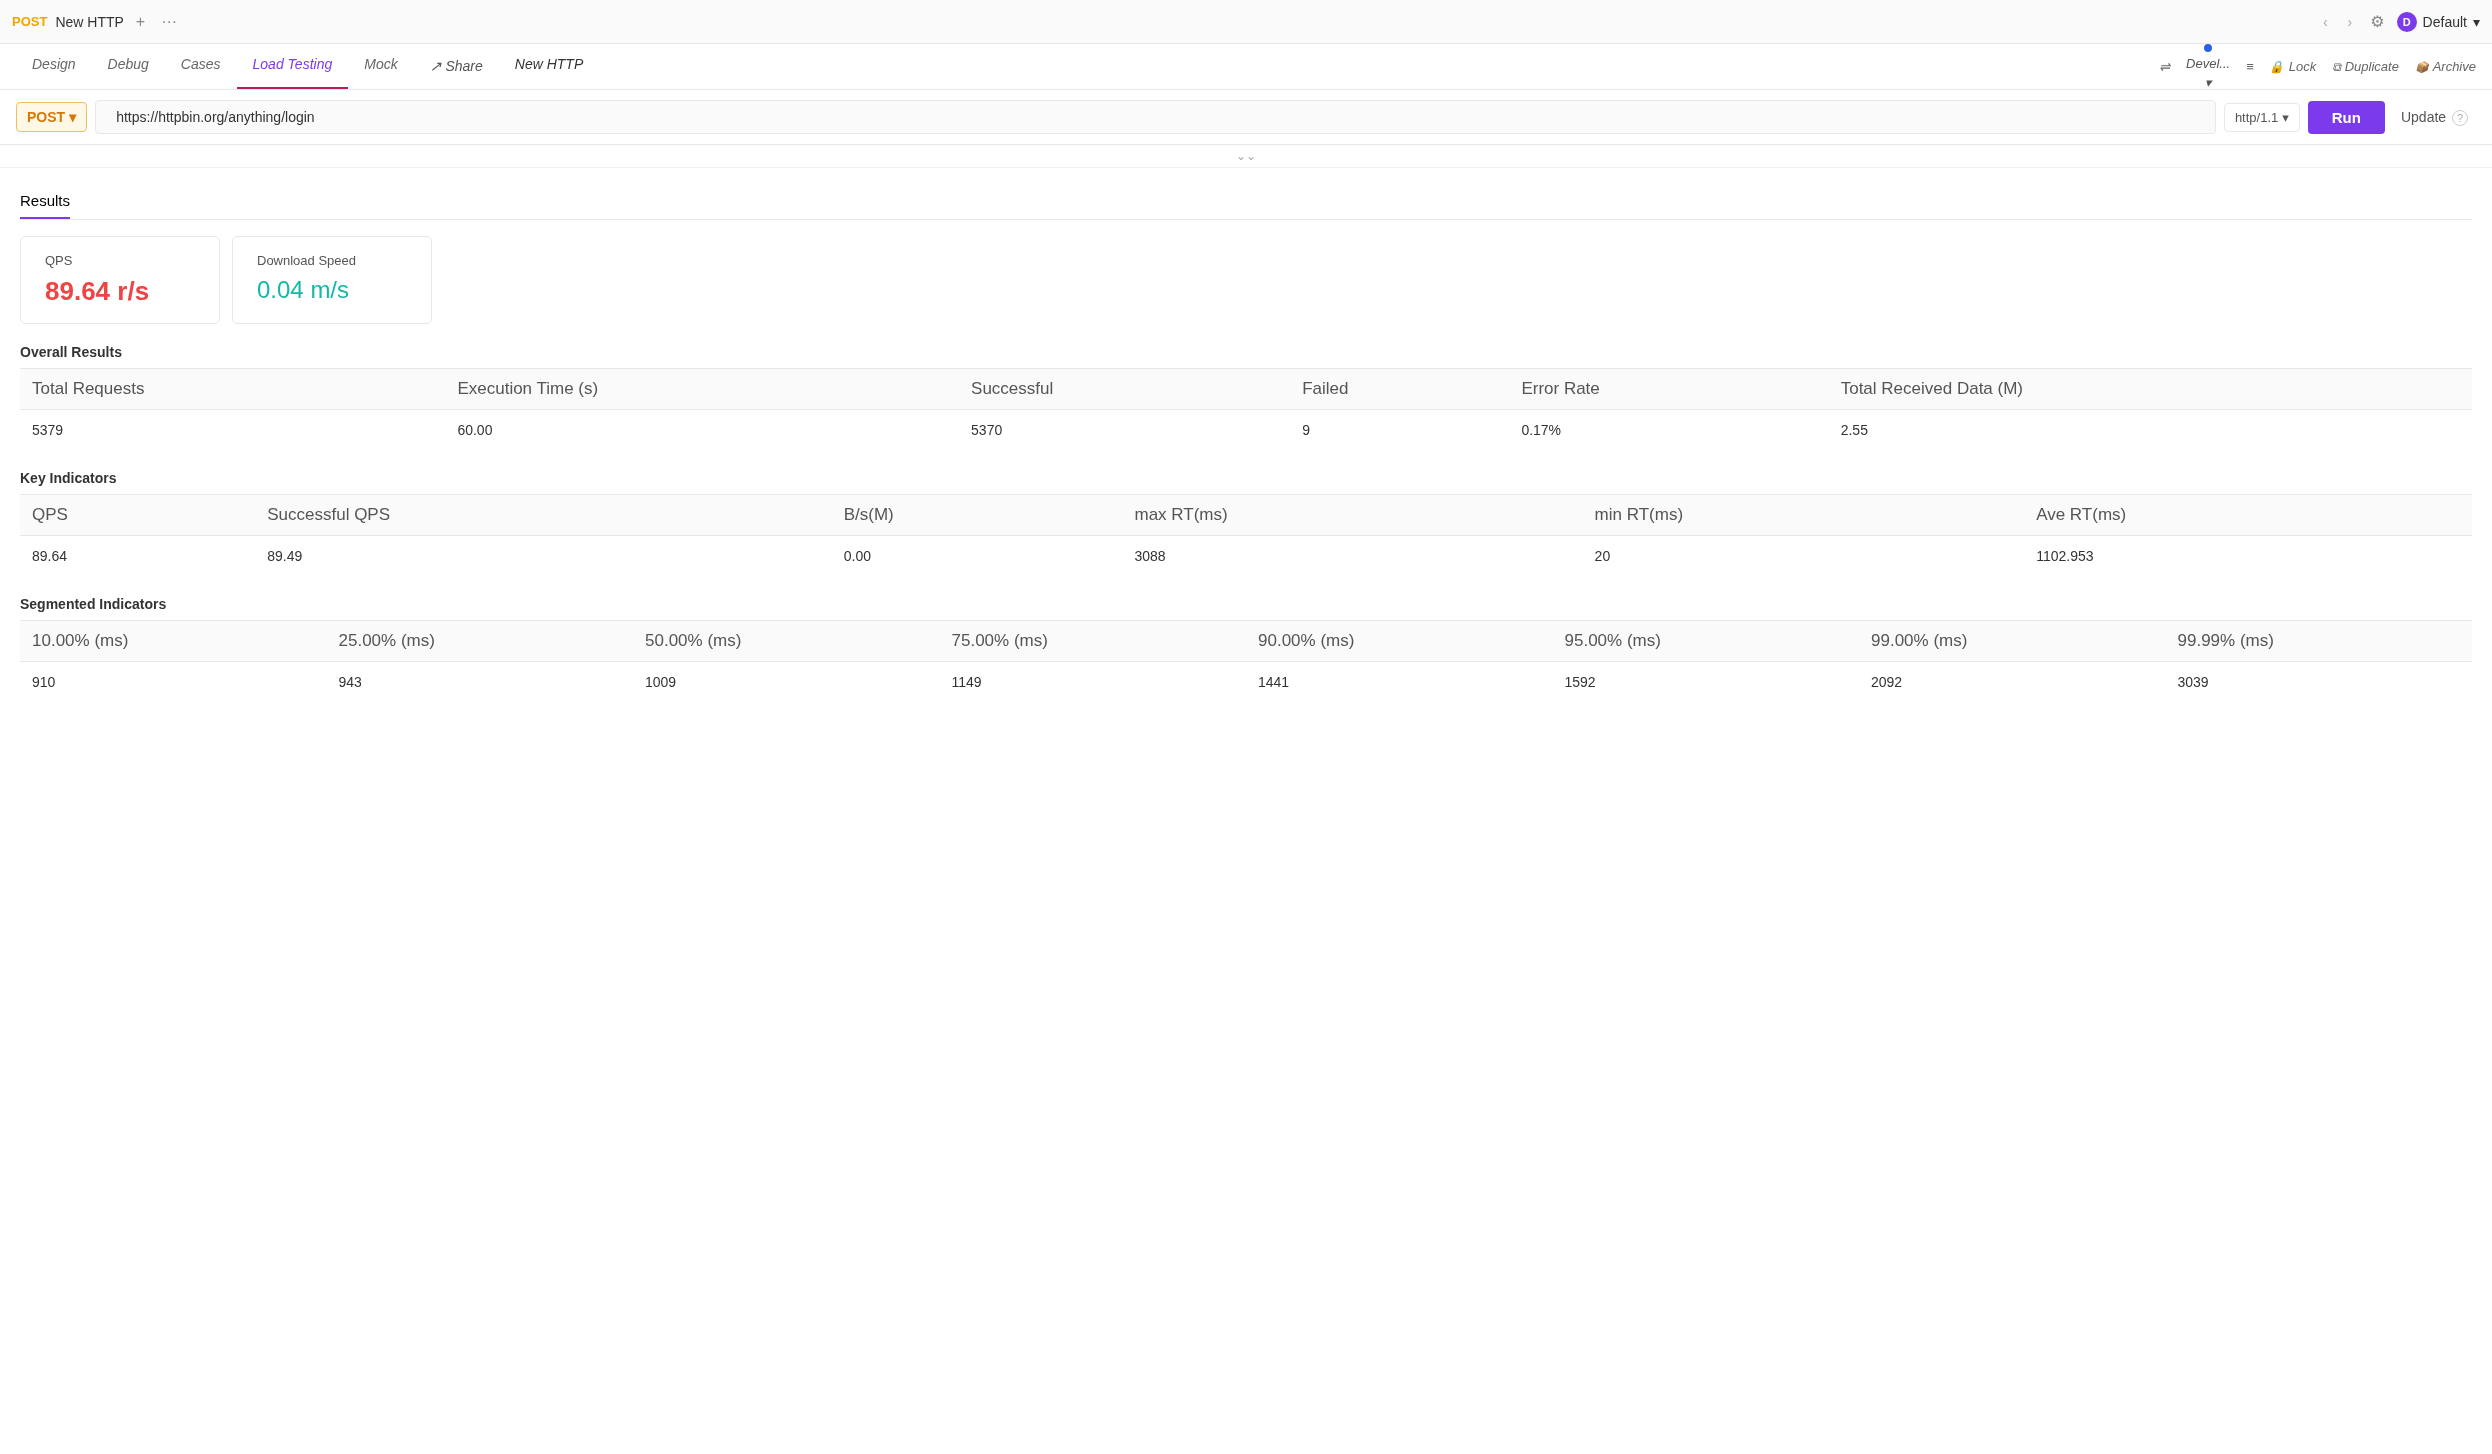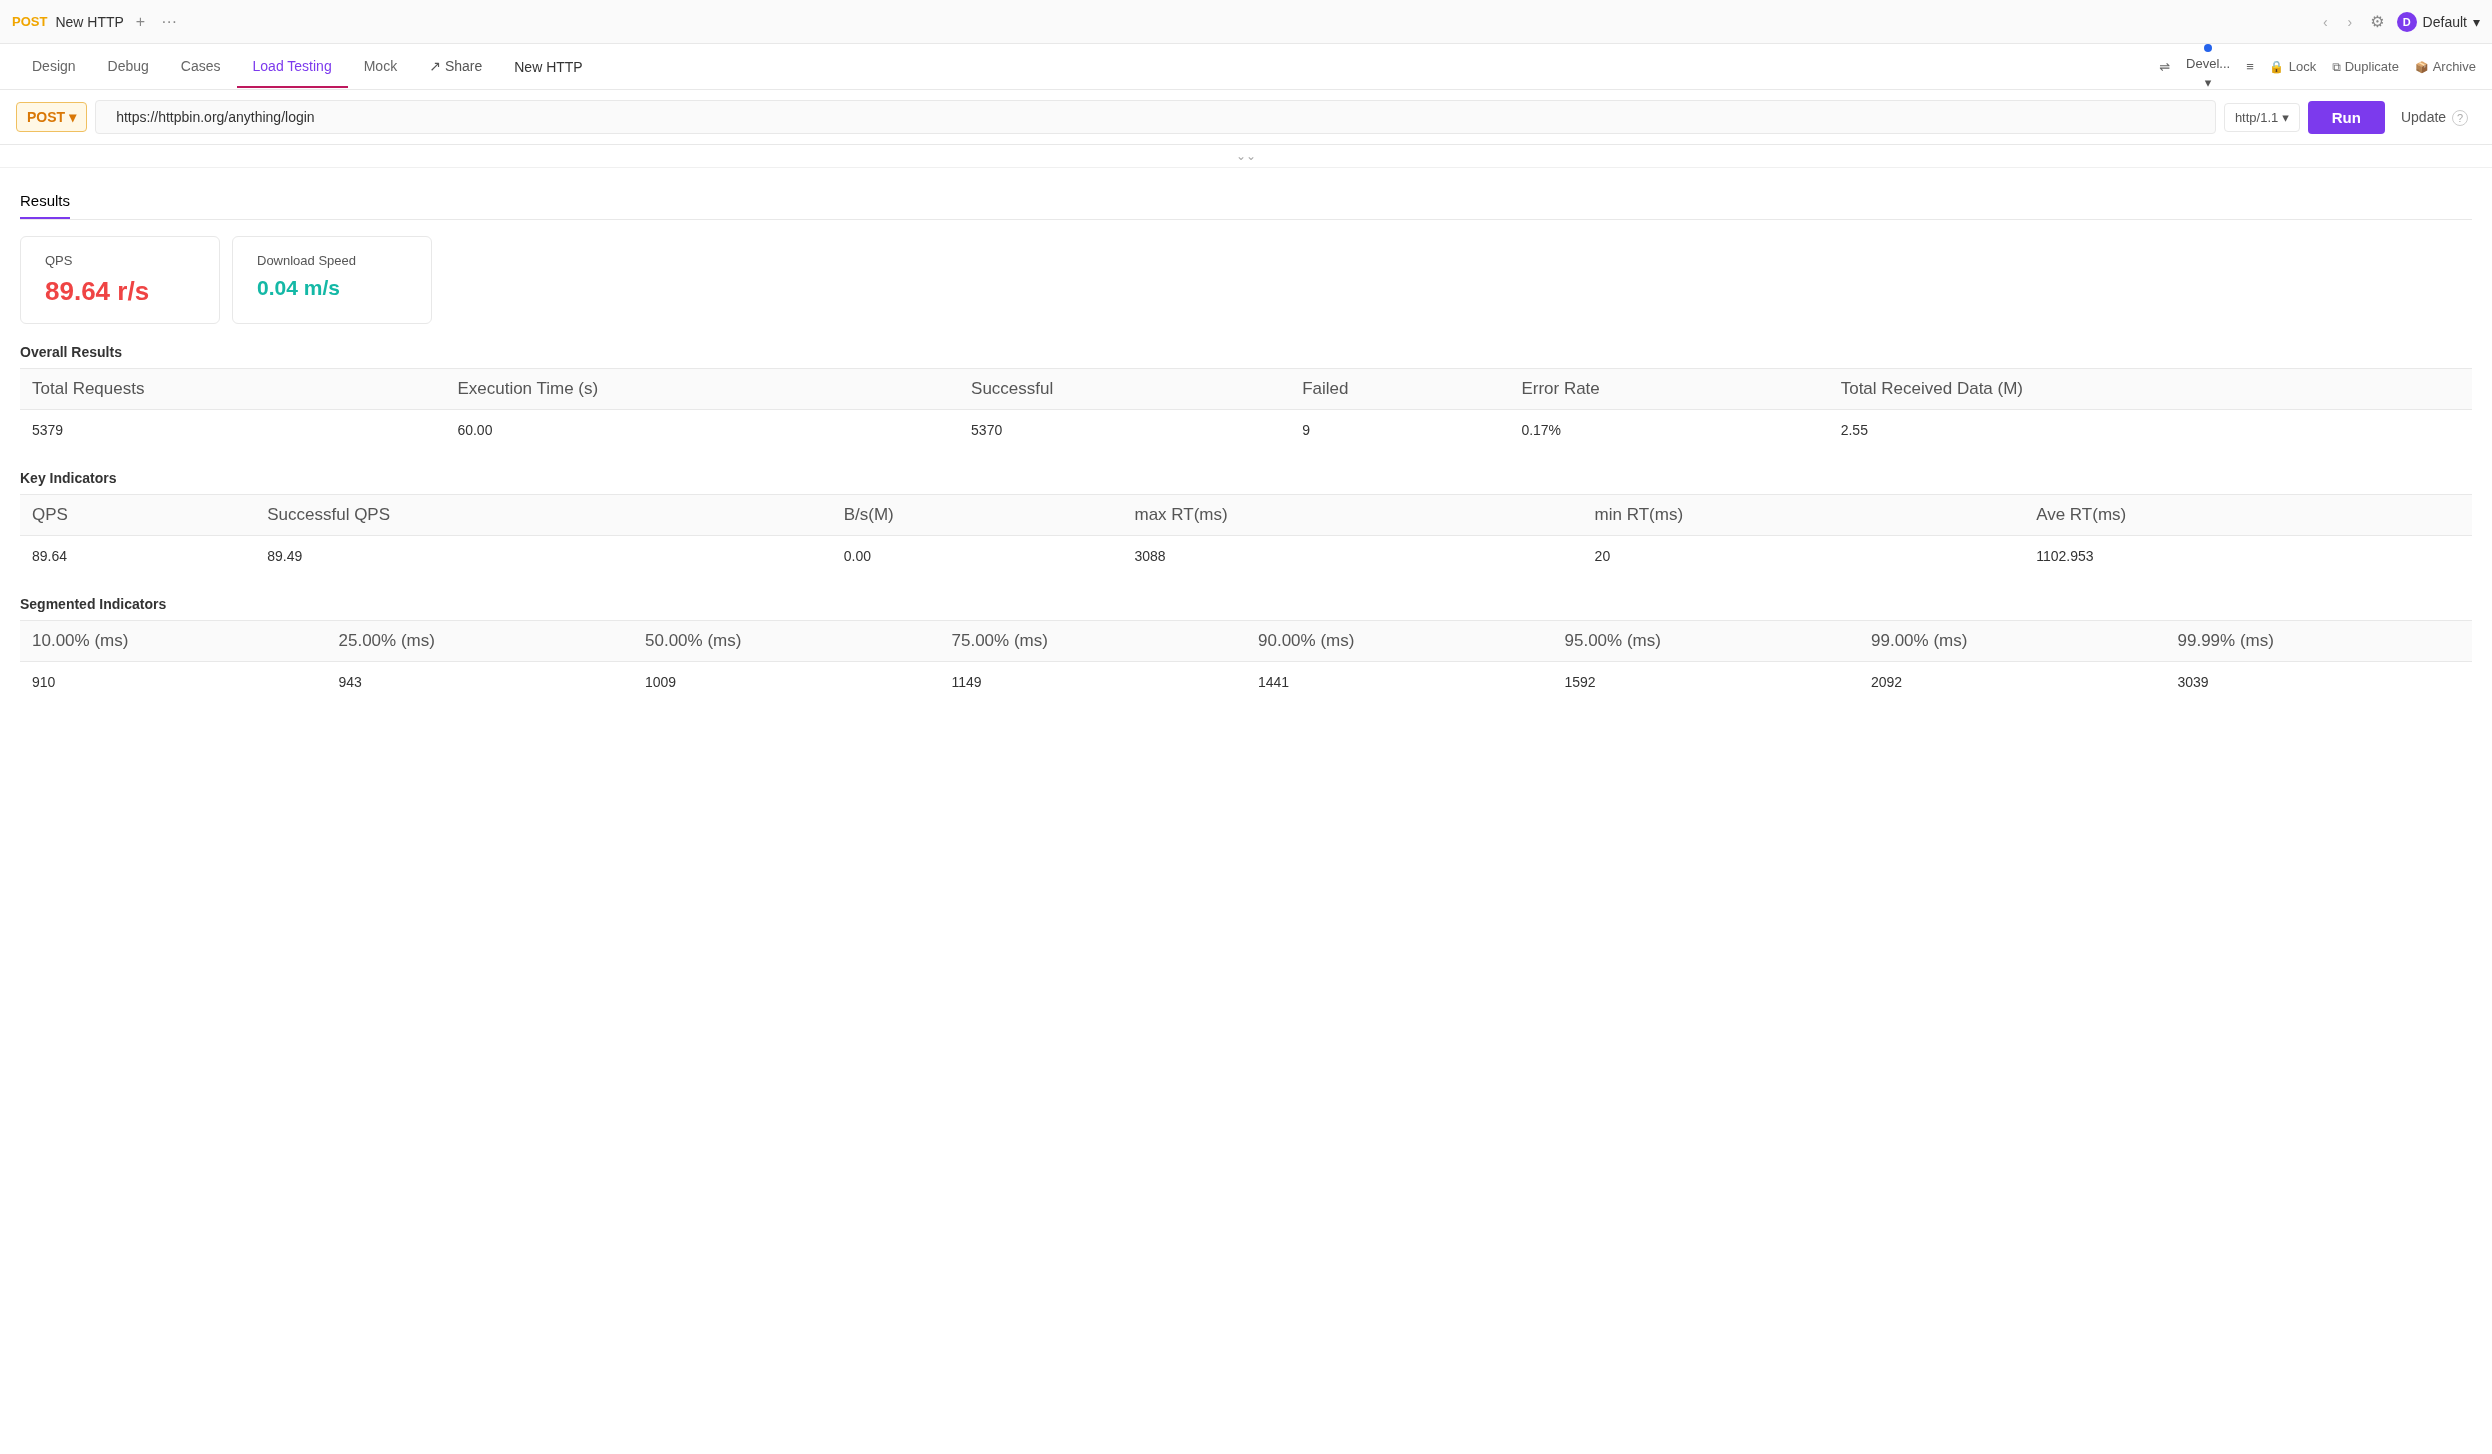--- a/index.html
+++ b/index.html
@@ -14,22 +14,22 @@
     .method-badge { color: #f0a500; font-weight: 700; font-size: 13px; }
     .title-text { font-size: 14px; color: #333; font-weight: 500; }
     .icon-btn { background: none; border: none; cursor: pointer; color: #888; font-size: 16px; padding: 2px 4px; }
     .title-bar-right { margin-left: auto; display: flex; align-items: center; gap: 8px; }
     .nav-btn { background: none; border: none; cursor: pointer; color: #aaa; font-size: 14px; padding: 2px 6px; }
     .profile-badge { display: flex; align-items: center; gap: 6px; font-size: 14px; color: #333; cursor: pointer; }
     .profile-dot { width: 20px; height: 20px; border-radius: 50%; background: #7c3aed; color: #fff; display: flex; align-items: center; justify-content: center; font-size: 11px; font-weight: 700; }
 
     
     .tab-bar {
-      display: flex; align-items: center; padding: 0 16px; border-bottom: 1px solid #e8e8e8;
-      background: #fff; height: 46px; gap: 0;
+      display: flex; padding: 0 16px; border-bottom: 1px solid #e8e8e8;
+      background: #fff; height: 46px; gap: 0; font-style: italic;
     }
     .tab { padding: 12px 16px; cursor: pointer; color: #666; font-size: 14px; border-bottom: 2px solid transparent; white-space: nowrap; }
     .tab.active { color: #7c3aed; border-bottom: 2px solid #be185d; font-weight: 500; }
     .tab.share { color: #555; display: flex; align-items: center; gap: 4px; }
     .tab-title { padding: 12px 16px; color: #333; font-size: 14px; font-weight: 500; }
     .tab-bar-right { margin-left: auto; display: flex; align-items: center; gap: 16px; }
     .env-selector { display: flex; align-items: center; gap: 4px; font-size: 13px; color: #555; cursor: pointer; flex-direction: column; }
     .env-dot { width: 8px; height: 8px; border-radius: 50%; background: #2563eb; display: inline-block; }
     .tb-action { display: flex; align-items: center; gap: 4px; color: #666; font-size: 13px; cursor: pointer; }
     .lock-icon::before { content: '🔒'; font-size: 12px; }
@@ -53,21 +53,21 @@
     
     .results-area { padding: 16px 20px; }
     .results-tabs { border-bottom: 1px solid #e8e8e8; margin-bottom: 16px; }
     .results-tab { display: inline-block; padding: 8px 0; margin-right: 24px; color: #000000; font-size: 15px; font-weight: 500; border-bottom: 2px solid #7c3aed; cursor: pointer; }
 
     
     .metrics-cards { display: flex; gap: 12px; margin-bottom: 20px; }
     .metric-card { border: 1px solid #e8e8e8; border-radius: 6px; padding: 16px 24px; min-width: 200px; }
     .metric-label { font-size: 13px; color: #555; margin-bottom: 8px; }
     .metric-value-red { font-size: 26px; font-weight: 600; color: #ef4444; }
-    .metric-value-teal { font-size: 21px; font-weight: 700; color: #14b8a6; }
+    .metric-value-teal { font-size: 24px; font-weight: 400; color: #14b8a6; }
 
     
     .section-header { font-size: 14px; font-weight: 600; color: #333; margin: 16px 0 8px; }
 
     
     .results-table { width: 100%; border-collapse: collapse; margin-bottom: 20px; }
     .results-table th { text-align: left; padding: 10px 12px; color: #555; font-size: 17px; font-weight: 500; border-top: 1px solid #e8e8e8; border-bottom: 1px solid #e8e8e8; background: #fafafa; }
     .results-table td { text-align: left; padding: 12px 12px; color: #333; font-size: 14px; border-bottom: 1px solid #f0f0f0; }
     .results-table tr:last-child td { border-bottom: none; }
   </style>

